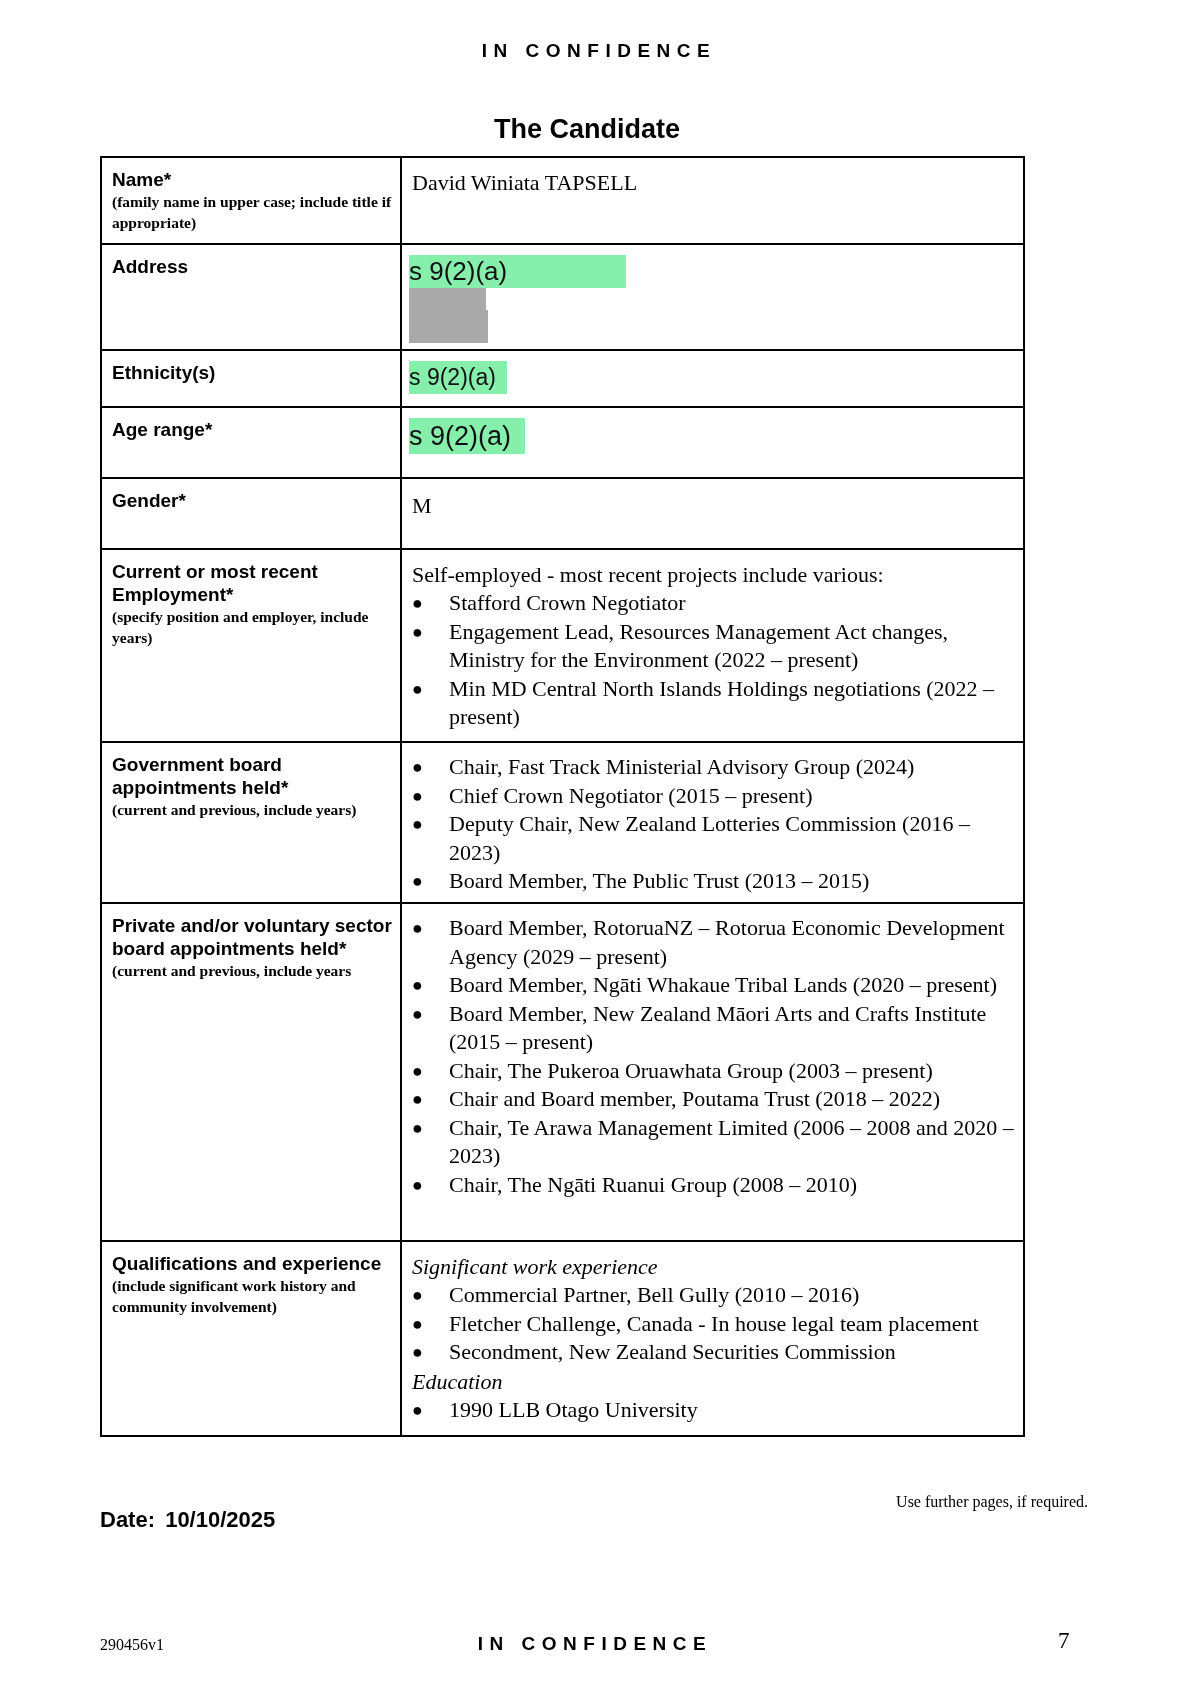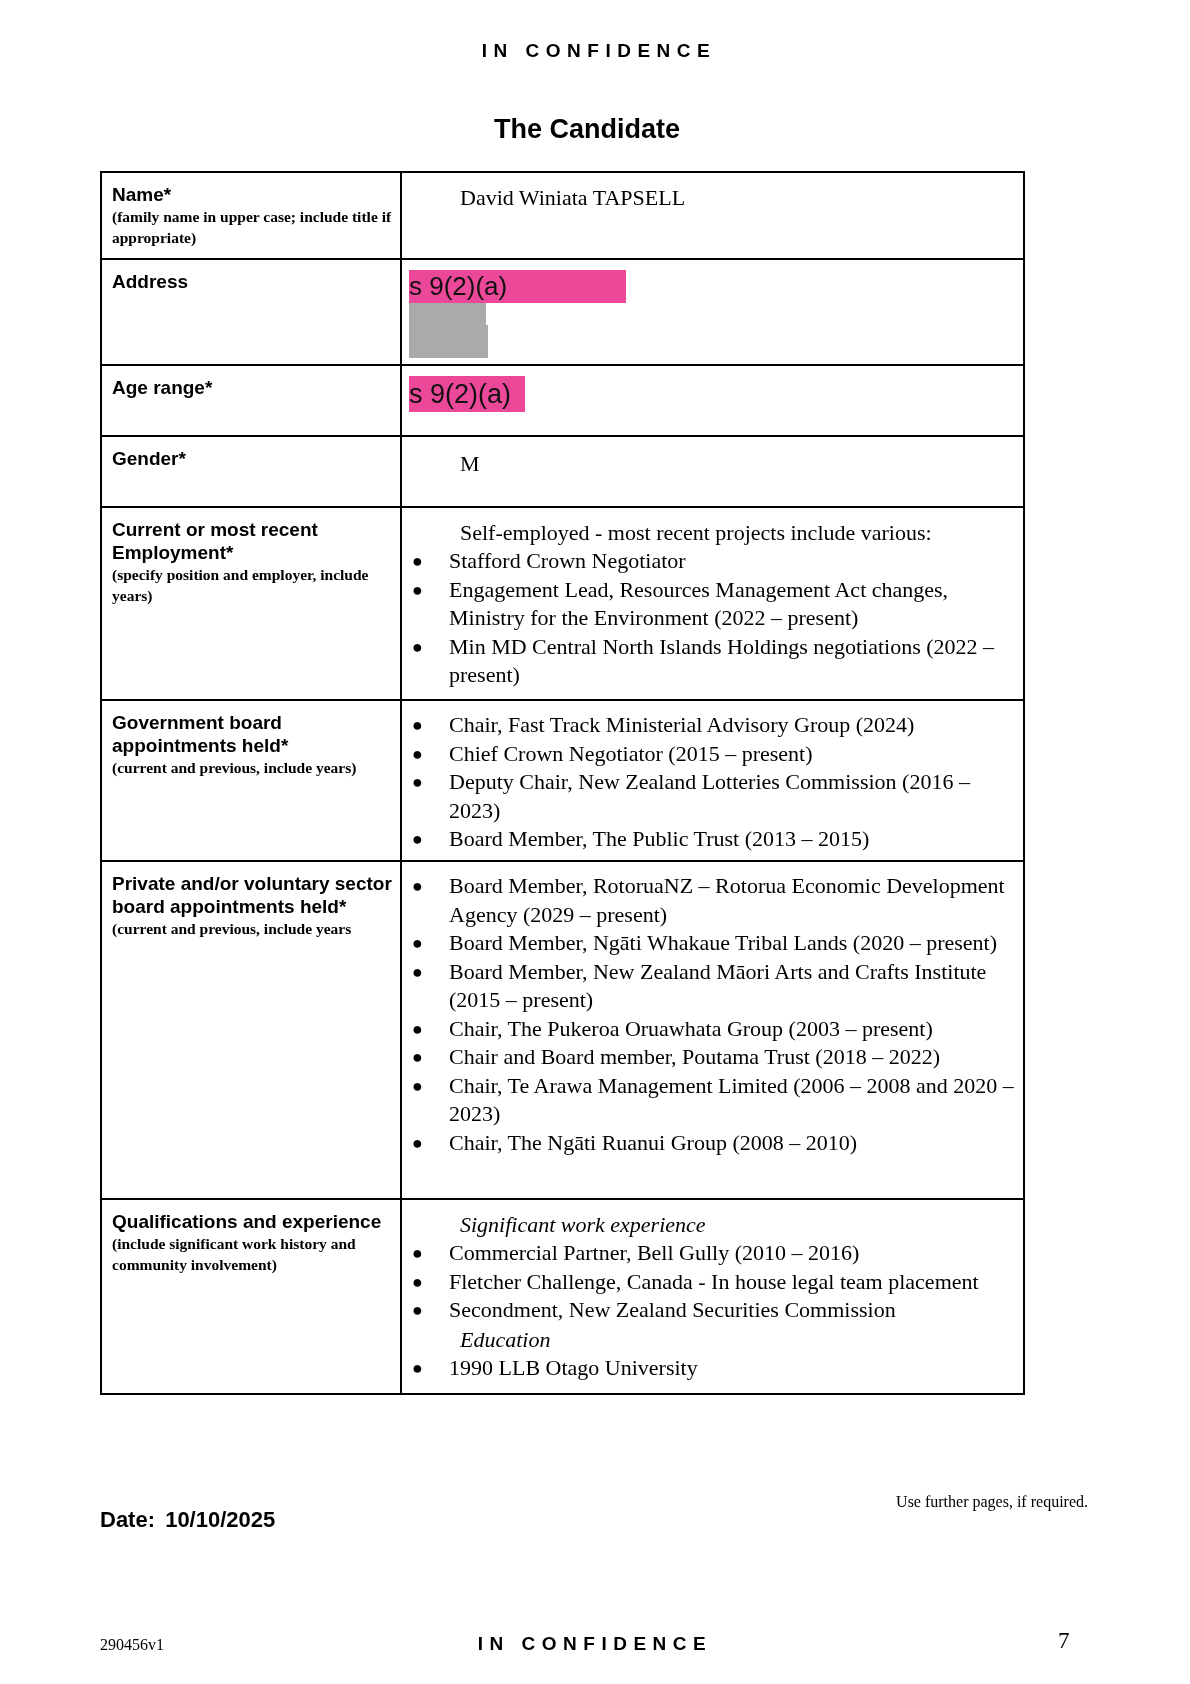--- a/index.html
+++ b/index.html
@@ -9,53 +9,53 @@
       font-family: "Liberation Sans", sans-serif;
       font-weight: bold; font-size: 19px; letter-spacing: 6.5px;
       width: 1190px; left: 0; text-align: center;
     }
     #hdr-conf { top: 40px; left: 4px; }
     #title {
       top: 114px; width: 1190px; left: -8px; text-align: center;
       font-family: "Liberation Sans", sans-serif; font-weight: bold; font-size: 27px;
     }
     table.cand {
-      position: absolute; left: 100px; top: 171px;
+      position: absolute; left: 100px; top: 156px;
       width: 925px; border-collapse: collapse;
       table-layout: fixed;
     }
     table.cand td {
       border: 2.5px solid #000; vertical-align: top; padding: 0;
     }
     td.lab { width: 280px; padding: 10px 8px 0 10px !important; }
     td.val { padding: 10px 8px 0 10px !important; }
     .lab-main {
       font-family: "Liberation Sans", sans-serif; font-weight: bold;
       font-size: 19px; line-height: 23px;
     }
     .lab-sub {
       font-family: "Liberation Serif", serif; font-weight: bold;
       font-size: 15.5px; line-height: 21px;
     }
     .val-text {
-      font-family: "Liberation Serif", serif; font-size: 22px; line-height: 29px; margin-left: 48px;
+      font-family: "Liberation Serif", serif; font-size: 22px; line-height: 29px;
     }
     .italic { font-style: italic; }
     ul.bl { list-style: none; margin: 0; padding: 0; }
     ul.bl li {
       position: relative; padding-left: 37px;
       font-family: "Liberation Serif", serif; font-size: 22px; line-height: 28.5px;
     }
     ul.bl li .bul {
       position: absolute; left: 0; top: 0; width: 14px;
       font-size: 18px;
     }
     .redact-wrap { position: relative; }
     .redact {
-      background: #ec4899; display: inline-block;
+      background: #86efac; display: inline-block;
       font-family: "Liberation Sans", sans-serif; color: #111;
     }
     .r-addr1 { font-size: 26px; line-height: 33px; width: 217px; height: 33px; padding-left: 0; margin-left: -3px; }
     .r-addr2a { position: absolute; left: -3px; top: 33px; width: 77px; height: 24px; background: #aaaaaa; }
     .r-addr2b { position: absolute; left: -3px; top: 55px; width: 79px; height: 33px; background: #aaaaaa; }
     .r-eth { font-size: 23px; line-height: 33px; height: 33px; width: 98px; margin-left: -3px; }
     .r-age { font-size: 27px; line-height: 36px; height: 36px; width: 116px; margin-left: -3px; }
     #use-further {
       top: 1493px; left: 868px; width: 220px; text-align: right;
       font-family: "Liberation Serif", serif; font-size: 16px;
@@ -94,20 +94,28 @@
     </td>
     <td class="val">
       <div class="redact-wrap">
         <span class="redact r-addr1">s 9(2)(a)</span>
         <span class="r-addr2a"></span>
         <span class="r-addr2b"></span>
       </div>
     </td>
   </tr>
 
+  <tr style="height:57px;">
+    <td class="lab">
+      <div class="lab-main">Ethnicity(s)</div>
+    </td>
+    <td class="val">
+      <span class="redact r-eth">s 9(2)(a)</span>
+    </td>
+  </tr>
 
   <tr style="height:71px;">
     <td class="lab">
       <div class="lab-main">Age range*</div>
     </td>
     <td class="val">
       <span class="redact r-age">s 9(2)(a)</span>
     </td>
   </tr>
 

